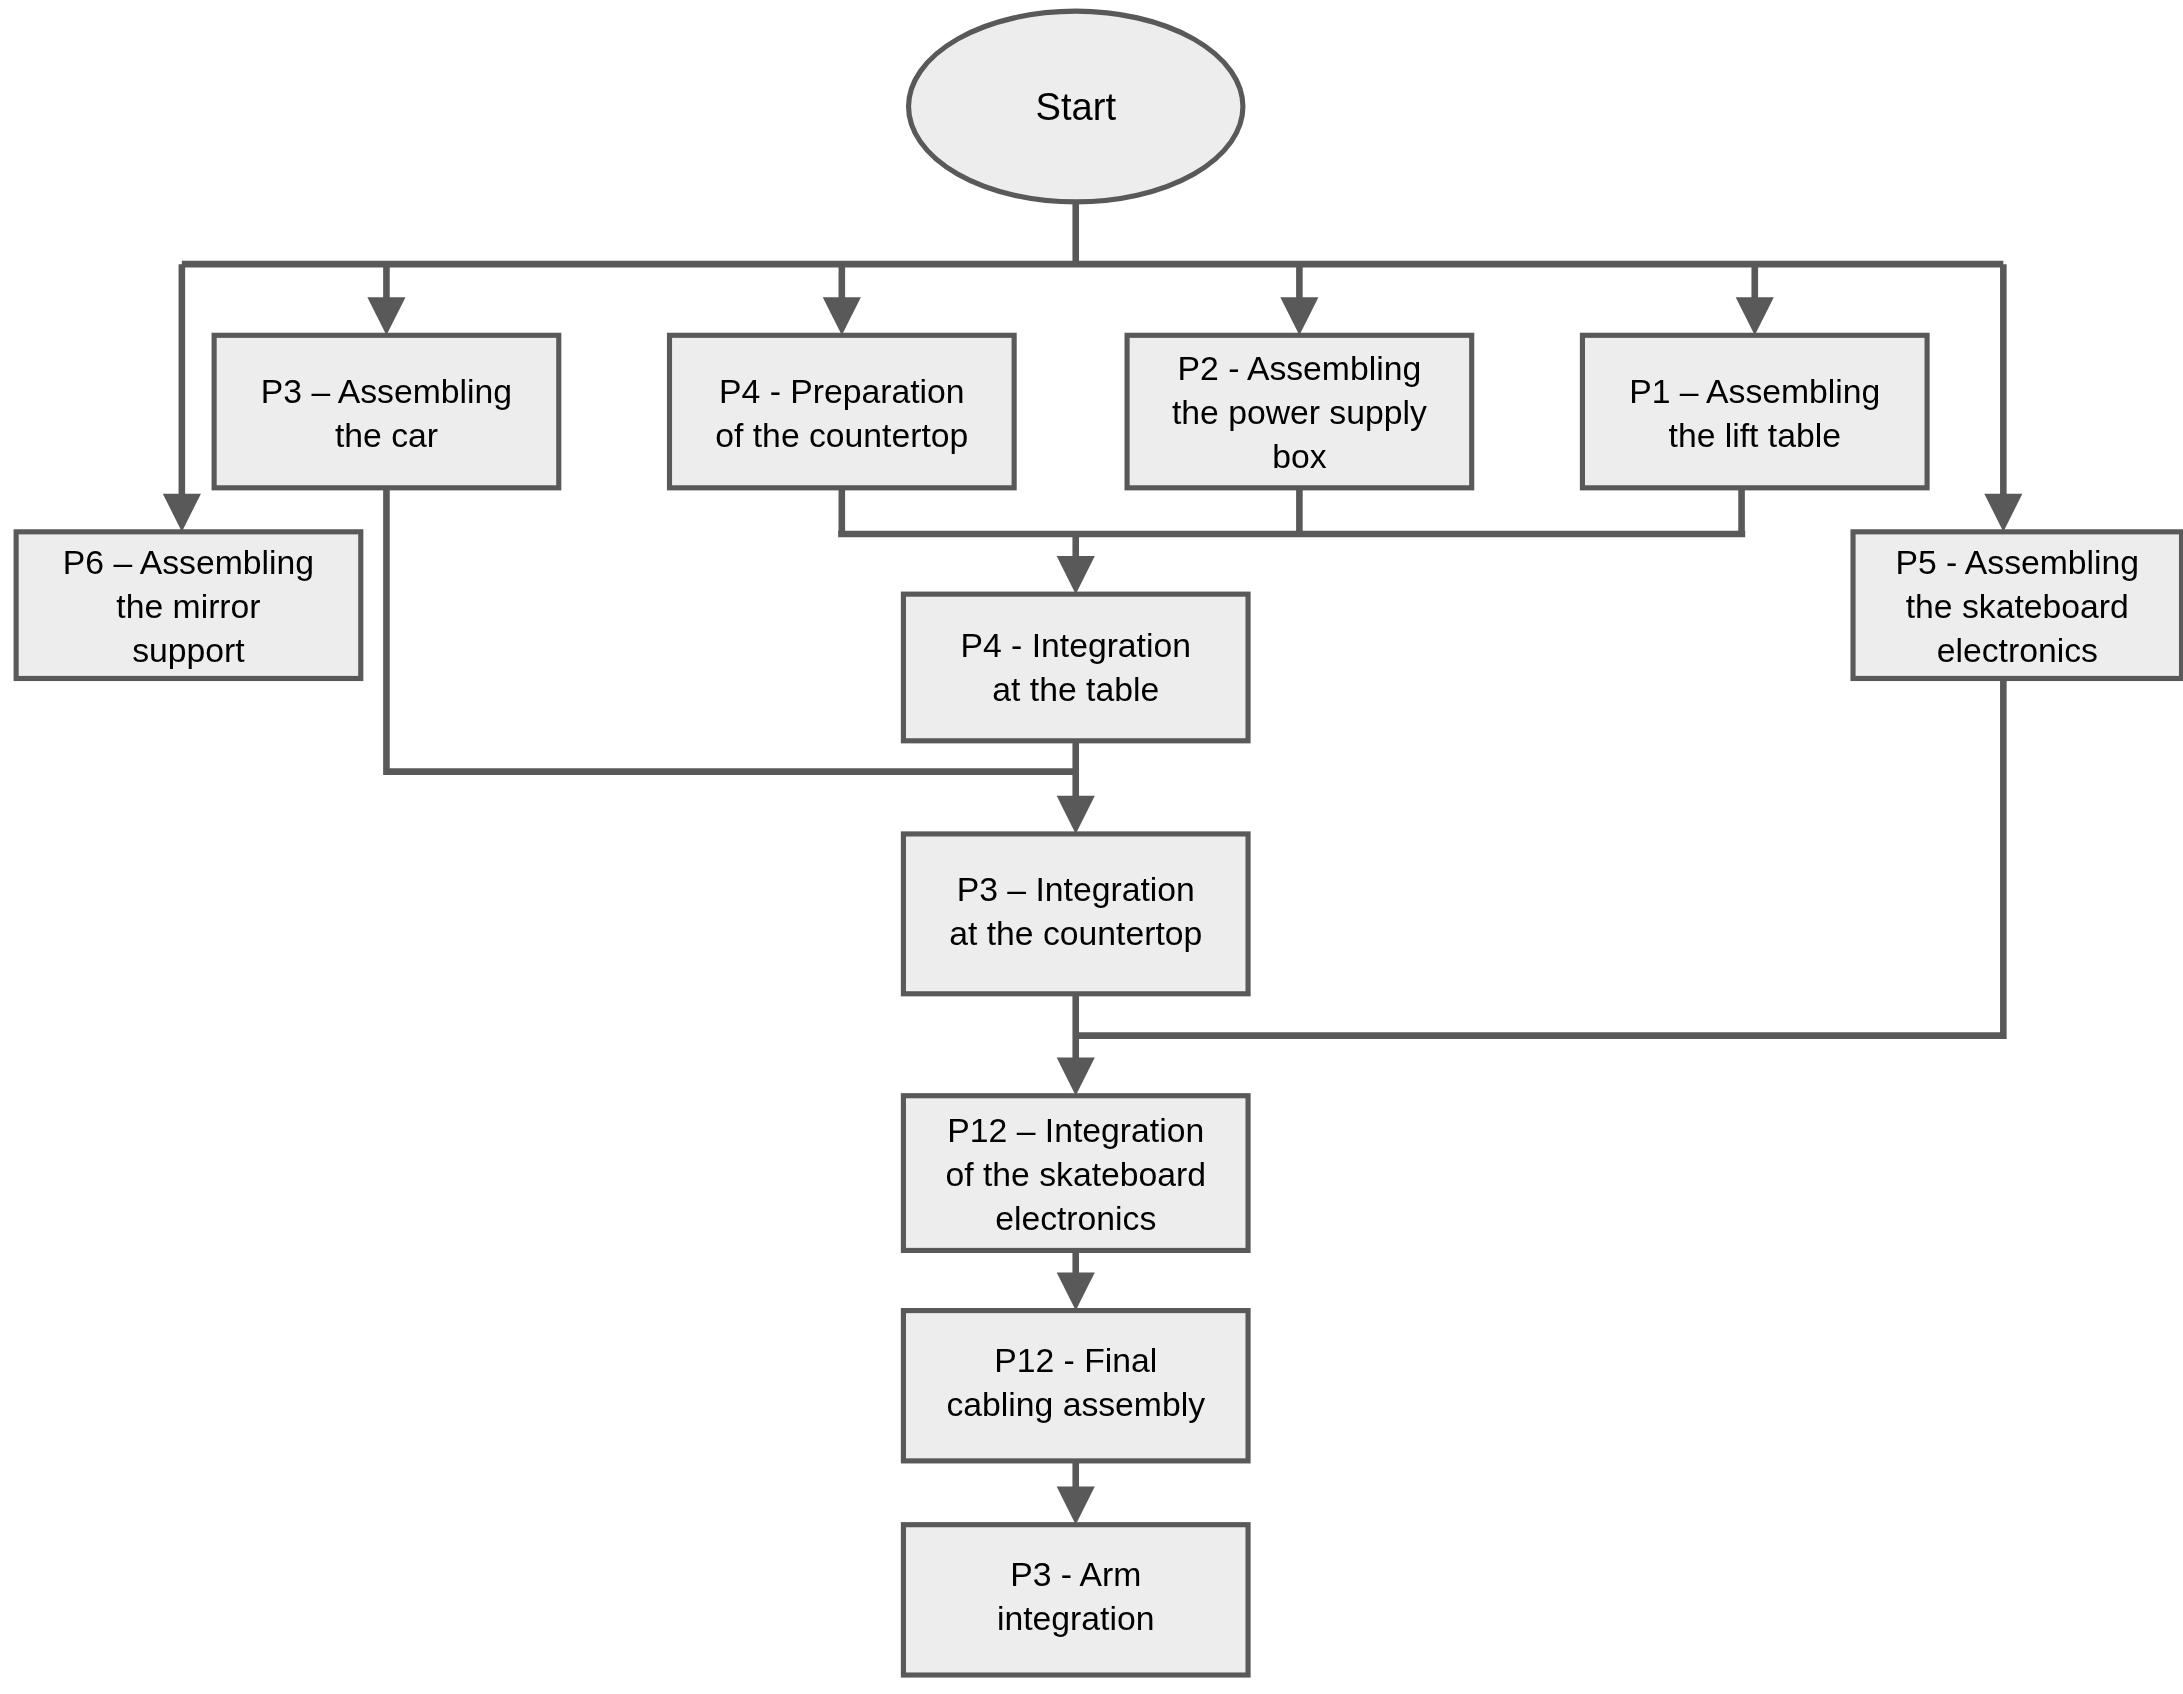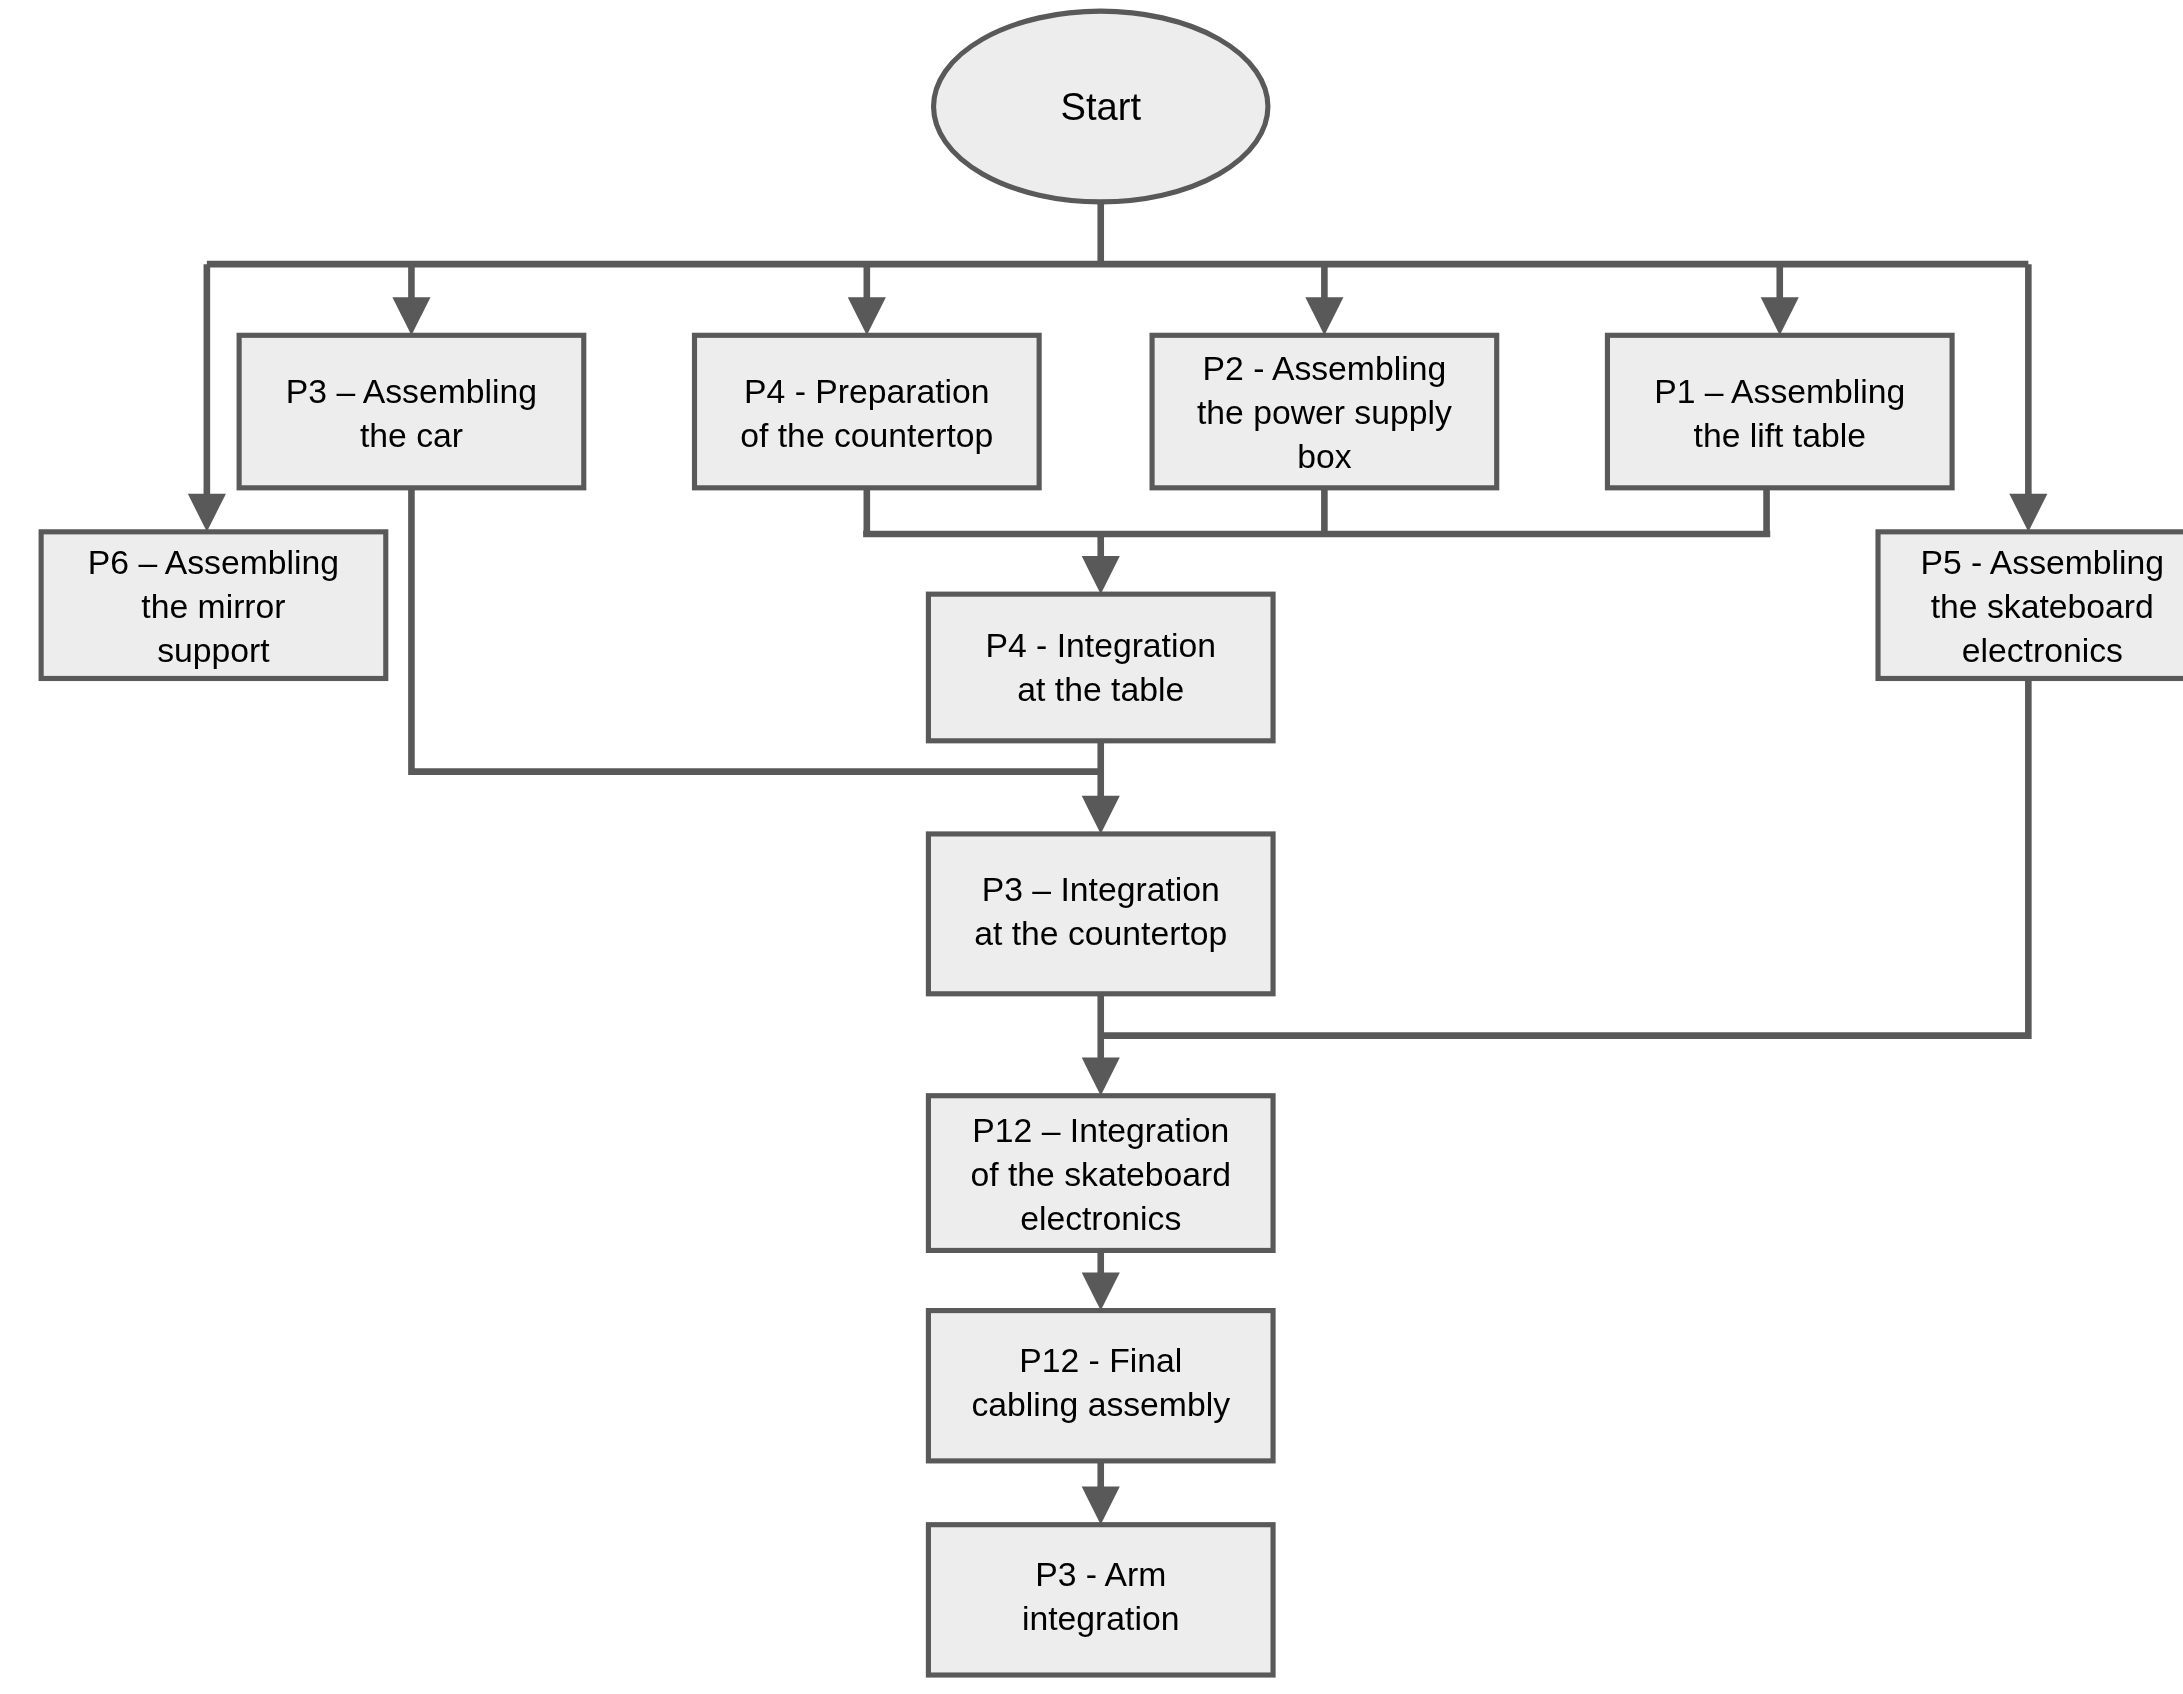--- a/index.html
+++ b/index.html
@@ -10,21 +10,20 @@
   body {
     width: 2183px;
     height: 1695px;
     font-family: "Liberation Sans", sans-serif;
     overflow: hidden;
   }
   #flow-root {
     position: relative;
     width: 1780px;
     height: 1695px;
-    padding-left: 25px;
   }
   svg#flow-svg {
     display: block;
     width: 2183px;
     height: 1695px;
   }
   .node-rect {
     fill: #ededed;
     stroke: #595959;
     stroke-width: 7;

